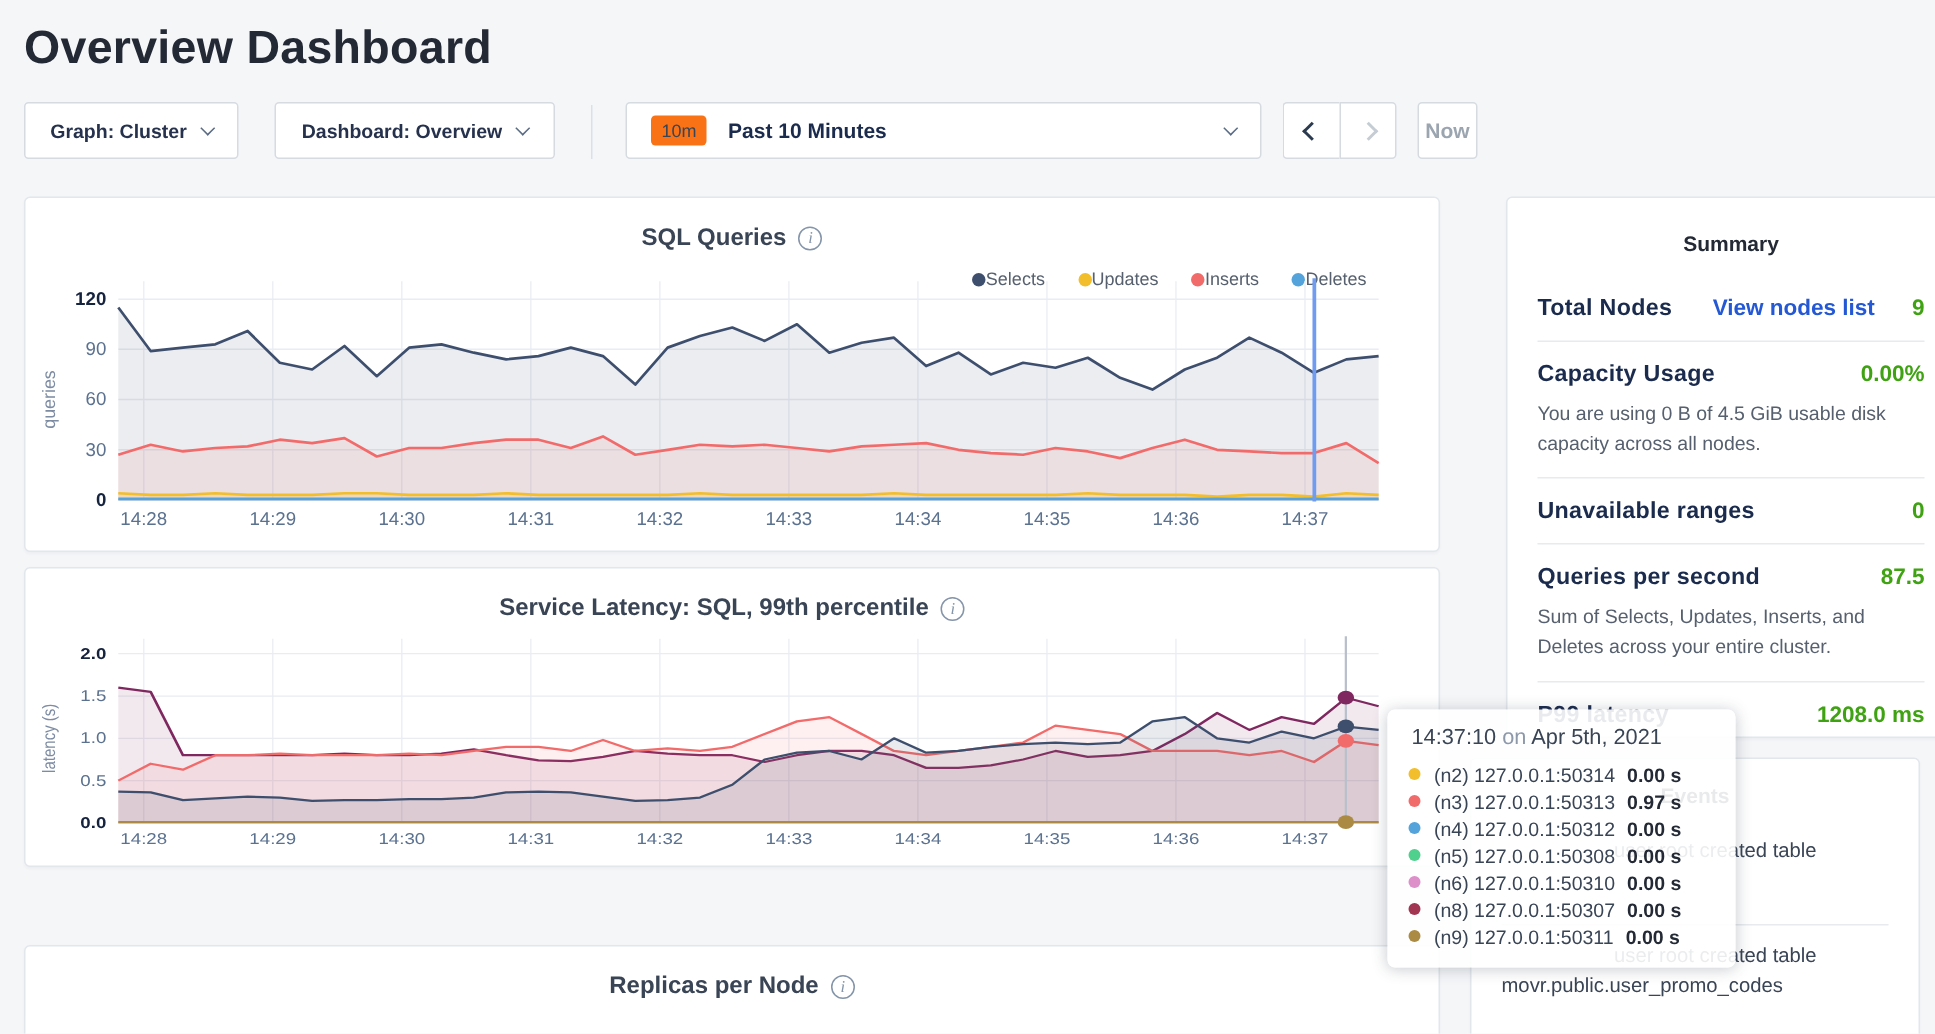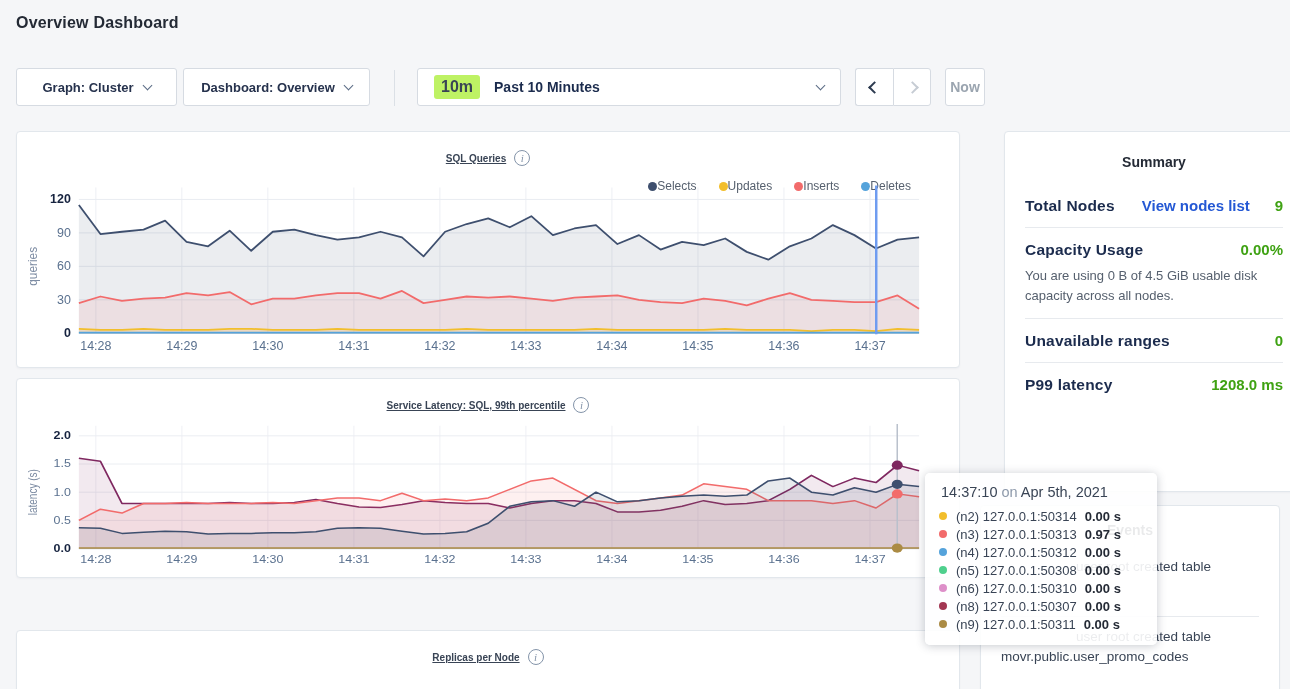--- a/index.html
+++ b/index.html
@@ -1,46 +1,46 @@
 <!DOCTYPE html>
 <html><head>
 <meta charset="utf-8">
 <style>
   * { margin:0; padding:0; box-sizing:border-box; }
   html,body { width:1290px; height:689px; overflow:hidden; }
   body { font-family:"Liberation Sans", sans-serif; background:#f5f6f8; color:#242a35; position:relative; }
 
-  .page-title { position:absolute; left:16px; top:14px; font-size:16px; font-weight:600; color:#242a35; letter-spacing:.2px; }
+  .page-title { position:absolute; left:16px; top:14px; font-size:31px; font-weight:600; color:#242a35; letter-spacing:.2px; }
 
   
   .btn { background:#fff; border:1px solid #d6dbe2; border-radius:3px; height:38px; display:flex; align-items:center; justify-content:center; cursor:pointer; }
   .dd-label { font-size:13px; font-weight:700; color:#26324d; }
   .chev { width:7px; height:7px; border-right:1.7px solid #5a6b84; border-bottom:1.7px solid #5a6b84; transform:rotate(45deg); margin-left:10px; margin-top:-4px; }
   .toolbar-divider { position:absolute; left:394px; top:70px; height:36px; width:1px; background:#dbe0e6; }
   .time-dd { position:absolute; left:417px; top:68px; width:424px; justify-content:flex-start; padding:0 16px; }
-  .time-badge { background:#bef264; border-radius:3px; font-size:16px; font-weight:700; color:#394455; padding:3px 7px; margin-right:14px; }
+  .time-badge { background:#f97316; border-radius:3px; font-size:12px; font-weight:400; color:#394455; padding:3px 7px; margin-right:14px; }
   .time-label { font-size:14px; font-weight:700; color:#1b2b4d; flex:1; }
   .arrow-group { position:absolute; left:855px; top:68px; width:76px; display:flex; }
   .arrow-btn { width:38px; border-radius:0; }
   .arrow-btn:first-child { border-radius:3px 0 0 3px; border-right:none; }
   .arrow-btn:last-child { border-radius:0 3px 3px 0; }
   .chev-left { width:9px; height:9px; border-left:2.4px solid #2c3a4f; border-bottom:2.4px solid #2c3a4f; transform:rotate(45deg); }
   .chev-right { width:9px; height:9px; border-right:2.4px solid #c6ccd4; border-bottom:2.4px solid #c6ccd4; transform:rotate(-45deg); }
   .now-btn { position:absolute; left:945px; top:68px; width:40px; font-size:14px; font-weight:700; color:#9ba5b0; }
 
   
   .card { position:absolute; background:#fff; border:1px solid #e2e7ec; border-radius:4px; box-shadow:0 1px 2px rgba(40,50,70,.04); }
   .card-sql   { left:16px; top:131px; width:944px; height:237px; }
   .card-lat   { left:16px; top:378px; width:944px; height:200px;padding-left:24px; }
   .card-rep   { left:16px; top:630px; width:944px; height:120px; }
   .card-sum   { left:964px; top:131px; width:300px; height:361px;margin-left:40px; }
   .card-ev    { left:980px; top:505px; width:300px; height:200px; }
 
   .chart-head { position:absolute; top:18px; left:0; right:0; display:flex; align-items:center; justify-content:center; gap:8px; }
-  .chart-title { font-size:10px; font-weight:700; color:#394455;text-decoration:underline; }
+  .chart-title { font-size:16px; font-weight:700; color:#394455; }
   .info-icon { width:16px; height:16px; border:1px solid #8494a9; border-radius:50%; color:#8494a9; font-size:11px; line-height:14px; text-align:center; font-style:italic; font-family:"Liberation Serif", serif; cursor:pointer; }
   .chart-svg { position:absolute; inset:0; width:100%; height:100%; }
   .legend { position:absolute; top:47px; right:48px; display:flex; gap:22px; align-items:center; }
   .legend-item { display:flex; align-items:center; gap:0; font-size:12px; color:#56606e; }
   .legend-dot { width:9px; height:9px; border-radius:50%; }
 
   
   .sum-head { text-align:center; font-size:14px; font-weight:700; color:#242a35; padding-top:22px; }
   .sum-body { padding:14px 20px 0 20px; }
   .sum-row { padding:13px 0 12px 0; border-bottom:1px solid #e7eaee; }
@@ -65,21 +65,21 @@
   .tt-on { color:#8d99ab; }
   .tt-row { display:flex; align-items:center; height:18px; font-size:13px; color:#394455; }
   .tt-dot { width:8px; height:8px; border-radius:50%; margin-right:9px; flex:none; }
   .tt-val { font-weight:700; color:#242a35; margin-left:8px; }
 </style>
 </head>
 <body>
 
 <h1 class="page-title">Overview Dashboard</h1>
 
-<div class="btn" style="position:absolute;left:16px;top:68px;width:161px;">
+<div class="btn" style="position:absolute;left:16px;top:68px;width:143px;">
   <span class="dd-label">Graph: Cluster</span>
   <span class="chev"></span>
 </div>
 <div class="btn" style="position:absolute;left:183px;top:68px;width:187px;">
   <span class="dd-label">Dashboard: Overview</span>
   <span class="chev"></span>
 </div>
 <div class="toolbar-divider"></div>
 <div class="btn time-dd">
   <span class="time-badge">10m</span>
@@ -239,20 +239,27 @@
       <div class="sum-sub">You are using 0 B of 4.5 GiB usable disk capacity across all nodes.</div>
     </div>
     <div class="sum-row">
       <div class="sum-line">
         <span class="sum-label">Unavailable ranges</span>
         <span class="sum-value">0</span>
       </div>
     </div>
     <div class="sum-row">
       <div class="sum-line">
+        <span class="sum-label">Queries per second</span>
+        <span class="sum-value">87.5</span>
+      </div>
+      <div class="sum-sub">Sum of Selects, Updates, Inserts, and Deletes across your entire cluster.</div>
+    </div>
+    <div class="sum-row">
+      <div class="sum-line">
         <span class="sum-label">P99 latency</span>
         <span class="sum-value">1208.0 ms</span>
       </div>
     </div>
   </div>
 </div>
 
 <div class="card card-ev">
   <div class="ev-head">Events</div>
   <div class="ev-body">

